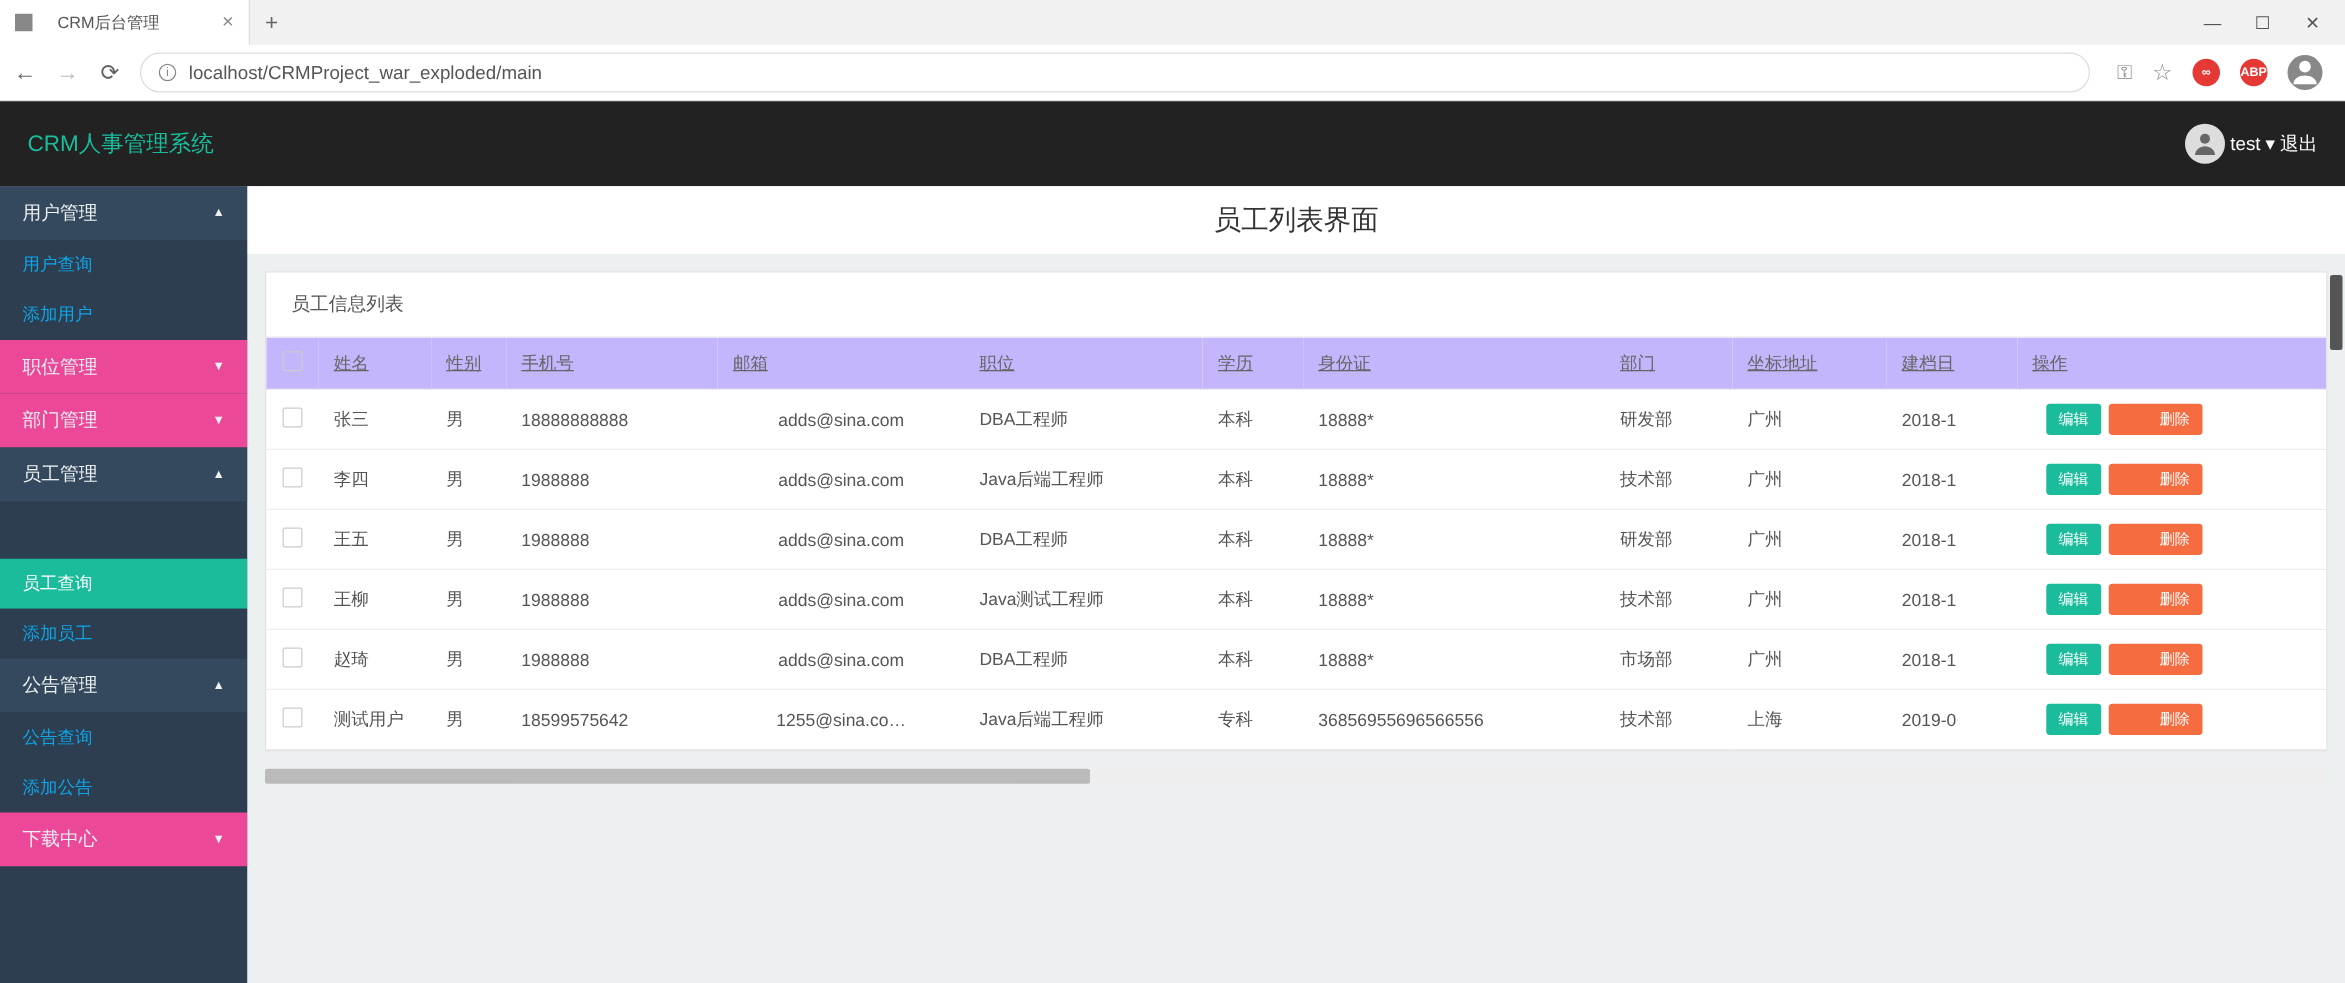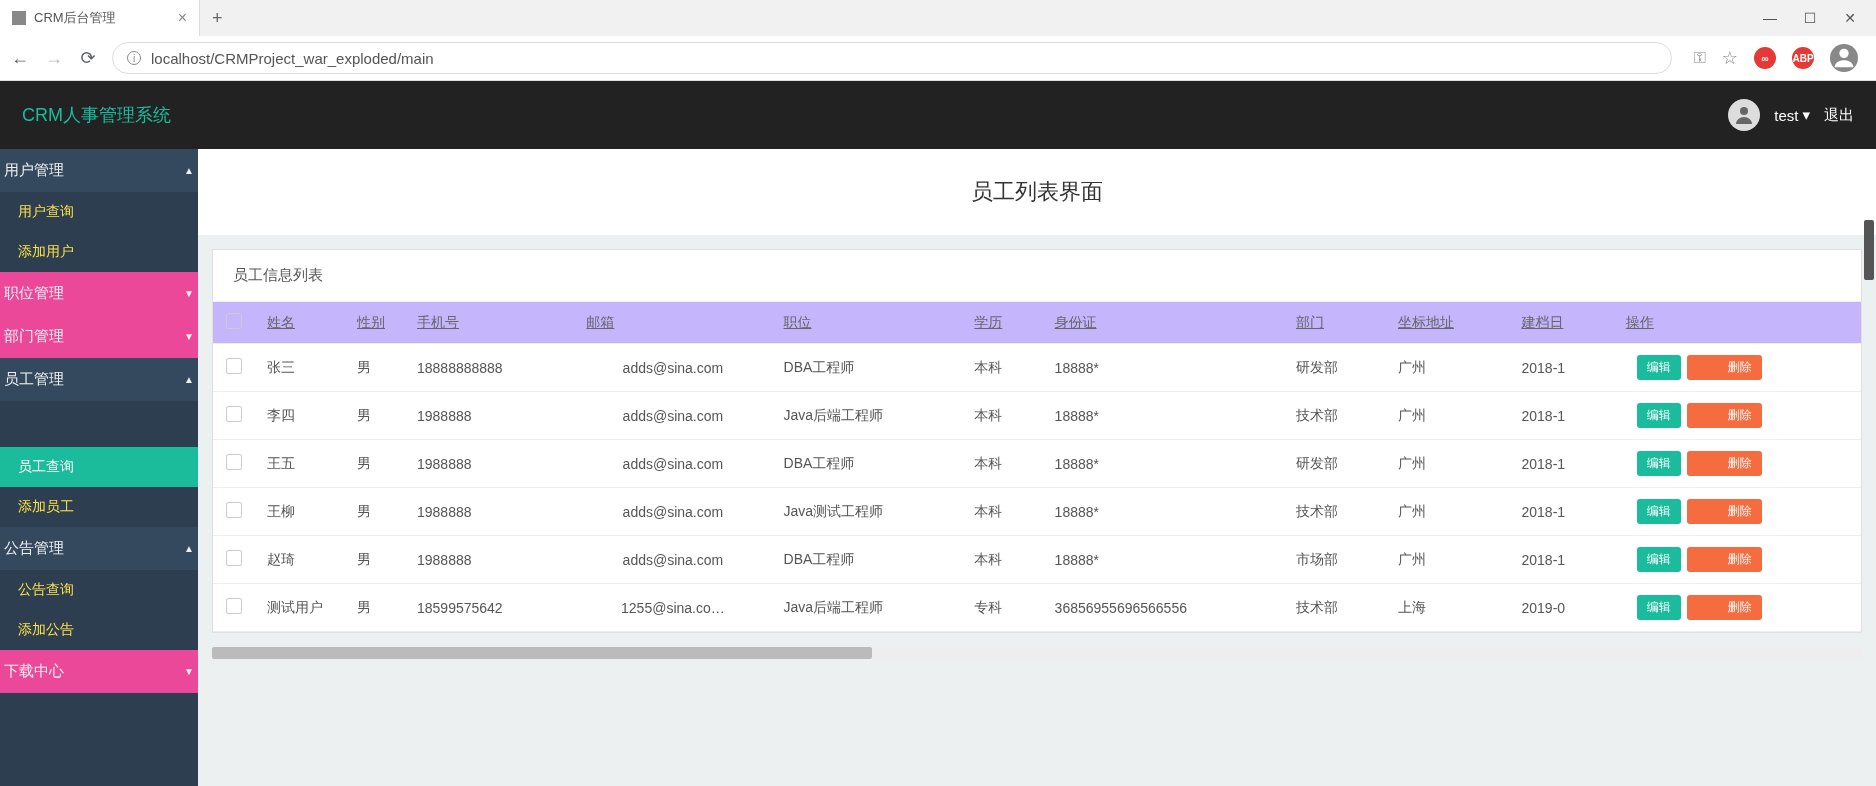--- a/index.html
+++ b/index.html
@@ -1,21 +1,21 @@
 <!DOCTYPE html>
 <html><head>
   <meta charset="utf-8">
   <style>
     * { margin: 0; padding: 0; box-sizing: border-box; }
     body { font-family: -apple-system, "Helvetica Neue", Arial, "PingFang SC", "Microsoft YaHei", sans-serif; background: #fff; }
     
     
     .browser-chrome { background: #fff; border-bottom: 1px solid #ddd; }
     .tab-bar { display: flex; align-items: center; height: 36px; background: #f1f1f1; }
-    .tab { display: flex; align-items: center; gap: 8px; padding: 0 12px; height: 100%; background: #fff; border-right: 1px solid #ddd; font-size: 13px; color: #555; min-width: 200px; }
+    .tab { display: flex; align-items: center; gap: 20px; padding: 0 12px; height: 100%; background: #fff; border-right: 1px solid #ddd; font-size: 13px; color: #555; min-width: 200px; }
     .tab-icon { width: 14px; height: 14px; background: #888; }
     .tab-close { color: #888; cursor: pointer; margin-left: auto; font-size: 16px; }
     .new-tab { padding: 0 12px; color: #666; cursor: pointer; font-size: 18px; }
     .window-controls { margin-left: auto; display: flex; gap: 24px; padding-right: 18px; color: #555; }
     .window-controls span { cursor: pointer; width: 16px; text-align: center; font-size: 14px; }
     
     .addr-bar { display: flex; align-items: center; height: 44px; padding: 0 10px; gap: 14px; }
     .nav-btn { color: #5f6368; cursor: pointer; width: 20px; text-align: center; font-size: 18px; }
     .nav-btn.disabled { color: #bbb; }
     .url-field { flex: 1; display: flex; align-items: center; gap: 10px; border: 1px solid #ddd; border-radius: 18px; height: 32px; padding: 0 14px; font-size: 15px; color: #555; }
@@ -24,37 +24,37 @@
     .ext-icons .ext { width: 22px; height: 22px; border-radius: 50%; display: flex; align-items: center; justify-content: center; font-size: 10px; color: #fff; font-weight: bold; }
     .ext-red { background: #e53935; }
     .ext-abp { background: #e53935; font-size: 8px; }
     .key-ico { color: #888; font-size: 16px;}
     .star-ico { color: #888; font-size: 18px; }
     .profile-ico { width: 28px; height: 28px; border-radius: 50%; background: #888; display:flex; align-items:center; justify-content:center; color:#fff; }
     
     
     .app-header { background: #222; color: #fff; height: 68px; display: flex; align-items: center; padding: 0 22px; }
     .app-brand { color: #1abc9c; font-size: 18px; }
-    .header-right { margin-left: auto; display: flex; align-items: center; gap: 14px; justify-content: center; }
+    .header-right { margin-left: auto; display: flex; align-items: center; gap: 4px; justify-content: center; }
     .avatar { width: 32px; height: 32px; border-radius: 50%; background: #ddd; display:flex; align-items:center; justify-content:center; overflow:hidden;}
     .avatar svg { width: 24px; height: 24px; }
     .user-drop { display: flex; align-items: center; gap: 4px; cursor: pointer; font-size: 15px; }
     .logout { cursor: pointer; font-size: 15px; }
     
     
     .app-body { display: flex; height: calc(100vh - 132px); }
     .sidebar { width: 198px; background: #2c3e50; color: #ecf0f1; overflow-y: auto; }
-    .side-group-hdr { display: flex; align-items: center; justify-content: space-between; padding: 12px 4px; font-size: 15px; cursor: pointer; background: #34495e; }
+    .side-group-hdr { display: flex; align-items: center; justify-content: space-between; padding: 12px 18px; font-size: 15px; cursor: pointer; background: #34495e; }
     .side-group-hdr.collapsed { background: #ec4899; }
     .side-group-hdr .chev { font-size: 10px; }
-    .side-item { padding: 11px 18px; font-size: 14px; cursor: pointer; background: #2c3e50; color: #fde047; }
+    .side-item { padding: 11px 18px; font-size: 14px; cursor: pointer; background: #2c3e50; color: #0ea5e9; }
     .side-item.active { background: #1abc9c; color: #fff; margin-top: 46px; }
     
     .main { flex: 1; background: #ecf0f1; padding: 0; overflow: auto; position:relative;}
-    .page-title { text-align: center; font-size: 22px; color: #333; padding: 28px 0; background:#fff;}
+    .page-title { text-align: center; font-size: 22px; color: #333; padding: 12px 0; background:#fff;}
     .panel { background: #fff; margin: 14px; border: 1px solid #e0e0e0; }
     .panel-hdr { padding: 16px 20px; font-size: 15px; color: #555; border-bottom: 1px solid #eee; }
     
     
     .tbl-wrap { overflow-x: auto;}
     table { width: 100%; border-collapse: collapse; font-size: 14px; }
     th, td { text-align: left; padding: 11px 12px; border-bottom: 1px solid #eee; color: #555; white-space: nowrap;}
     th { background: #c4b5fd; font-weight: normal; color: #666; text-decoration: underline; }
     .chk { width: 16px; height: 16px; border: 1.5px solid #ccc; border-radius: 2px; display:inline-block; }
     .col-chk { width: 42px; text-align:center;}

